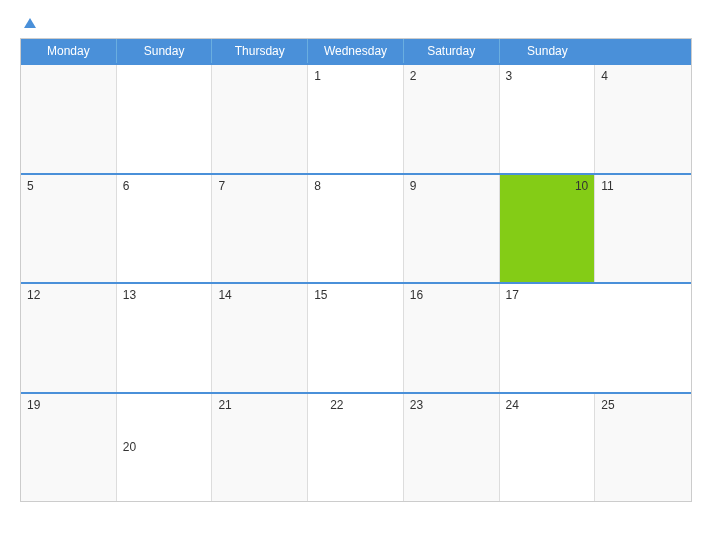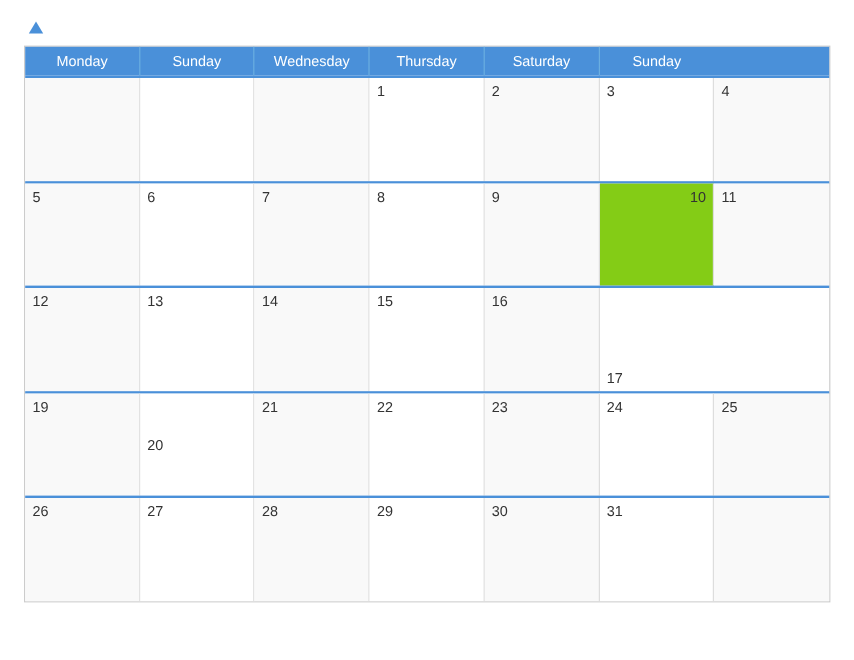--- a/index.html
+++ b/index.html
@@ -135,22 +135,22 @@
       </span>
     </div>
     <div class="month-title"></div>
     <div class="country"></div>
   </div>
 
   <div class="calendar">
     <div class="cal-header" id="cal-header-row">
         <div class="cal-header-cell">Monday</div>
         <div class="cal-header-cell">Sunday</div>
+        <div class="cal-header-cell">Thursday</div>
         <div class="cal-header-cell">Wednesday</div>
-        <div class="cal-header-cell">Thursday</div>
         <div class="cal-header-cell">Saturday</div>
         <div class="cal-header-cell">Sunday</div>
       </div>
     <div class="cal-body" id="cal-body">
         <div class="cal-row">
           <div class="cal-cell empty"></div>
           <div class="cal-cell empty" style="background: rgb(255, 255, 255);"></div>
           <div class="cal-cell empty"></div>
           <div class="cal-cell" style="background: rgb(255, 255, 255);">
             <span class="day-number">1</span>
@@ -197,63 +197,42 @@
           </div>
           <div class="cal-cell">
             <span class="day-number">14</span>
           </div>
           <div class="cal-cell" style="background: rgb(255, 255, 255);">
             <span class="day-number">15</span>
           </div>
           <div class="cal-cell">
             <span class="day-number">16</span>
           </div>
-          <div class="cal-cell" style="background: rgb(255, 255, 255); justify-content: flex-end;">
+          <div class="cal-cell" style="background: rgb(255, 255, 255);">
             <span class="day-number">17</span>
           </div>
         </div>
         <div class="cal-row">
           <div class="cal-cell">
             <span class="day-number">19</span>
           </div>
           <div class="cal-cell" style="background: rgb(255, 255, 255); justify-content: center;">
             <span class="day-number">20</span>
           </div>
           <div class="cal-cell">
             <span class="day-number">21</span>
           </div>
-          <div class="cal-cell" style="background: rgb(255, 255, 255);">
+          <div class="cal-cell" style="background: rgb(255, 255, 255); margin-left: 16px;">
             <span class="day-number">22</span>
           </div>
           <div class="cal-cell">
             <span class="day-number">23</span>
           </div>
           <div class="cal-cell" style="background: rgb(255, 255, 255);">
             <span class="day-number">24</span>
           </div>
           <div class="cal-cell">
             <span class="day-number">25</span>
           </div>
-        </div>
-        <div class="cal-row">
-          <div class="cal-cell">
-            <span class="day-number">26</span>
-          </div>
-          <div class="cal-cell" style="background: rgb(255, 255, 255);">
-            <span class="day-number">27</span>
-          </div>
-          <div class="cal-cell">
-            <span class="day-number">28</span>
-          </div>
-          <div class="cal-cell" style="background: rgb(255, 255, 255);">
-            <span class="day-number">29</span>
-          </div>
-          <div class="cal-cell">
-            <span class="day-number">30</span>
-          </div>
-          <div class="cal-cell" style="background: rgb(255, 255, 255);">
-            <span class="day-number">31</span>
-          </div>
-          <div class="cal-cell empty"></div>
         </div>
       </div>
   </div>
 </div>
 
 </body></html>

